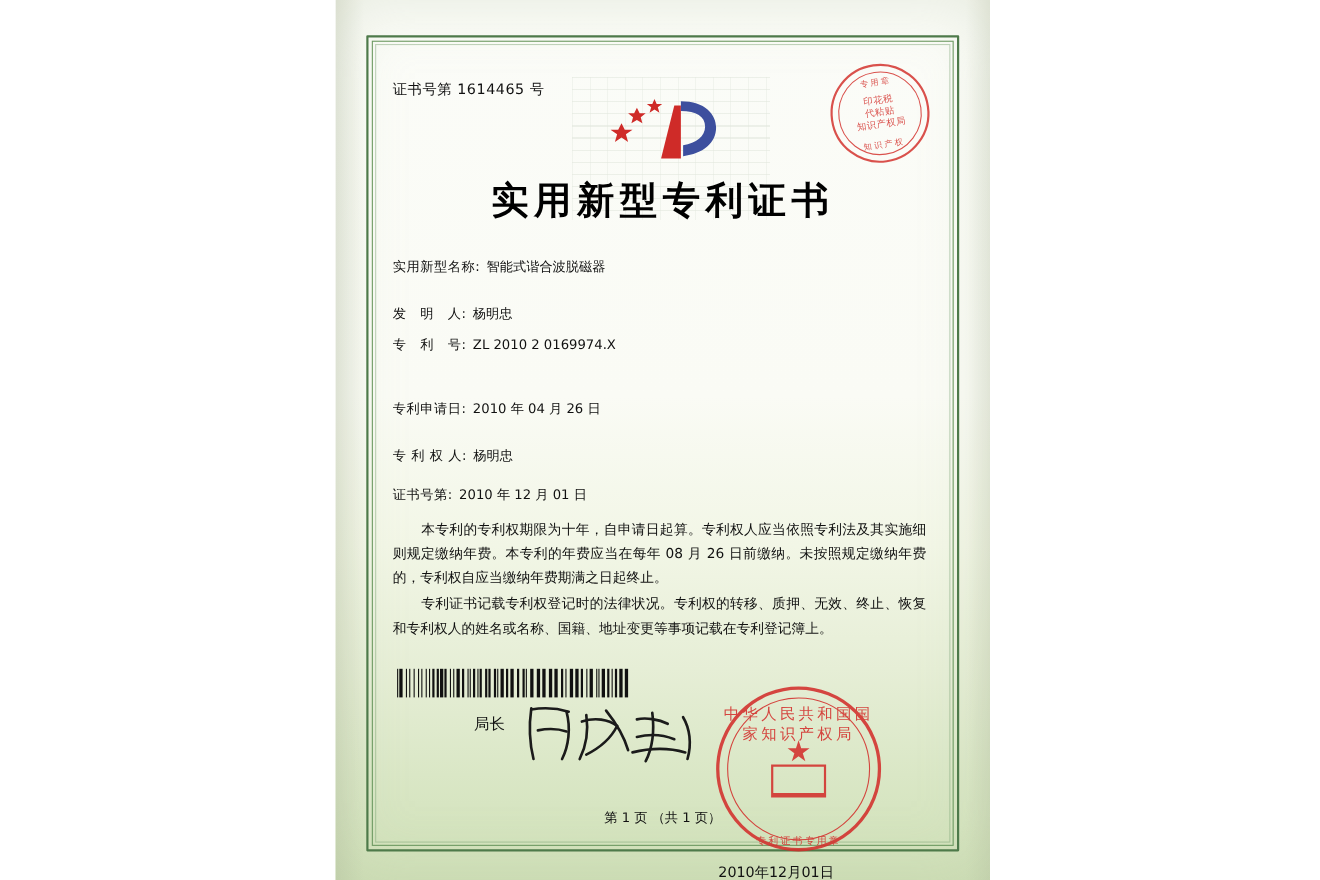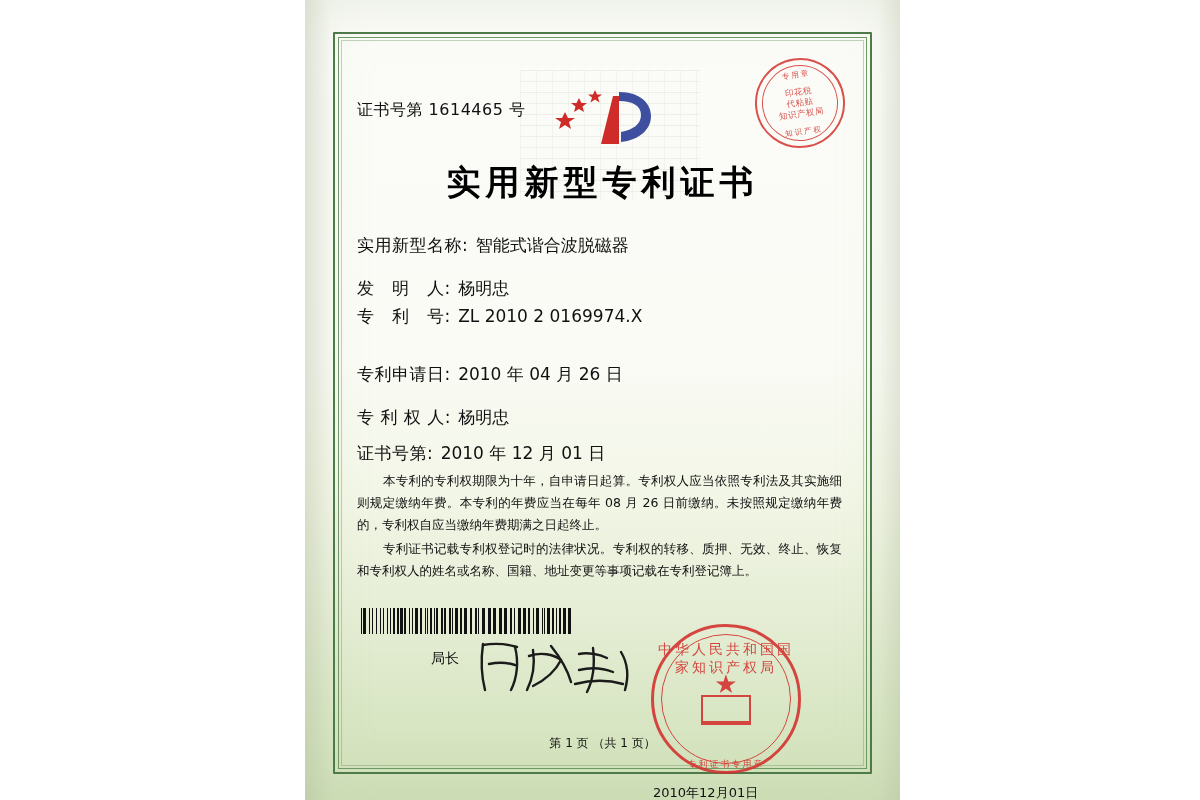--- a/index.html
+++ b/index.html
@@ -104,22 +104,22 @@
     top: 52px;
     right: 52px;
     bottom: 46px;
     font-family: "DejaVu Sans", sans-serif;
     color: #1a1a1a;
   }
 
   .cert-no {
     position: absolute;
     left: 0px;
-    top: 48px;
-    font-size: 16px;
+    top: 20px;
+    font-size: 13px;
     letter-spacing: 0.5px;
     color: #111;
   }
 
   
   #logo {
     position: absolute;
     left: 198px;
     top: 30px;
     width: 110px;
@@ -174,21 +174,21 @@
     font-size: 34px;
     font-weight: bold;
     letter-spacing: 5px;
     color: #000;
     font-family: "DejaVu Sans", sans-serif;
   }
 
   .field {
     position: absolute;
     left: 0px;
-    font-size: 17px;
+    font-size: 12px;
     color: #101010;
     white-space: nowrap;
   }
   .field .flabel { letter-spacing: 0.5px; }
   .field .fvalue { margin-left: 2px; }
 
   #f0 { top: 182px; }
   #f1 { top: 225px; }
   #f2 { top: 253px; }
   #f3 { top: 311px; }

